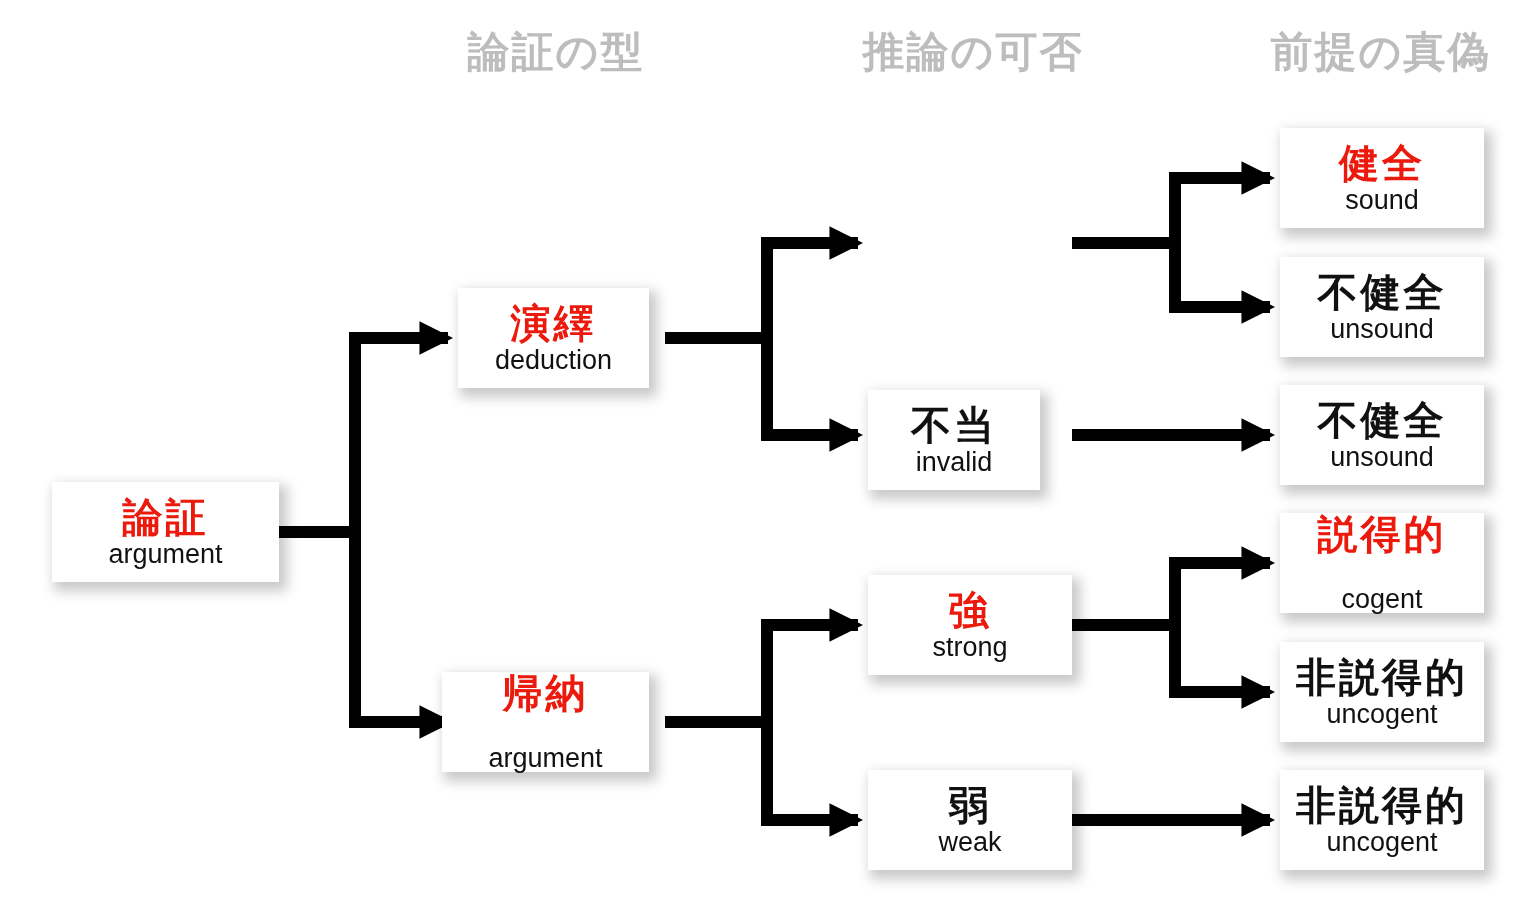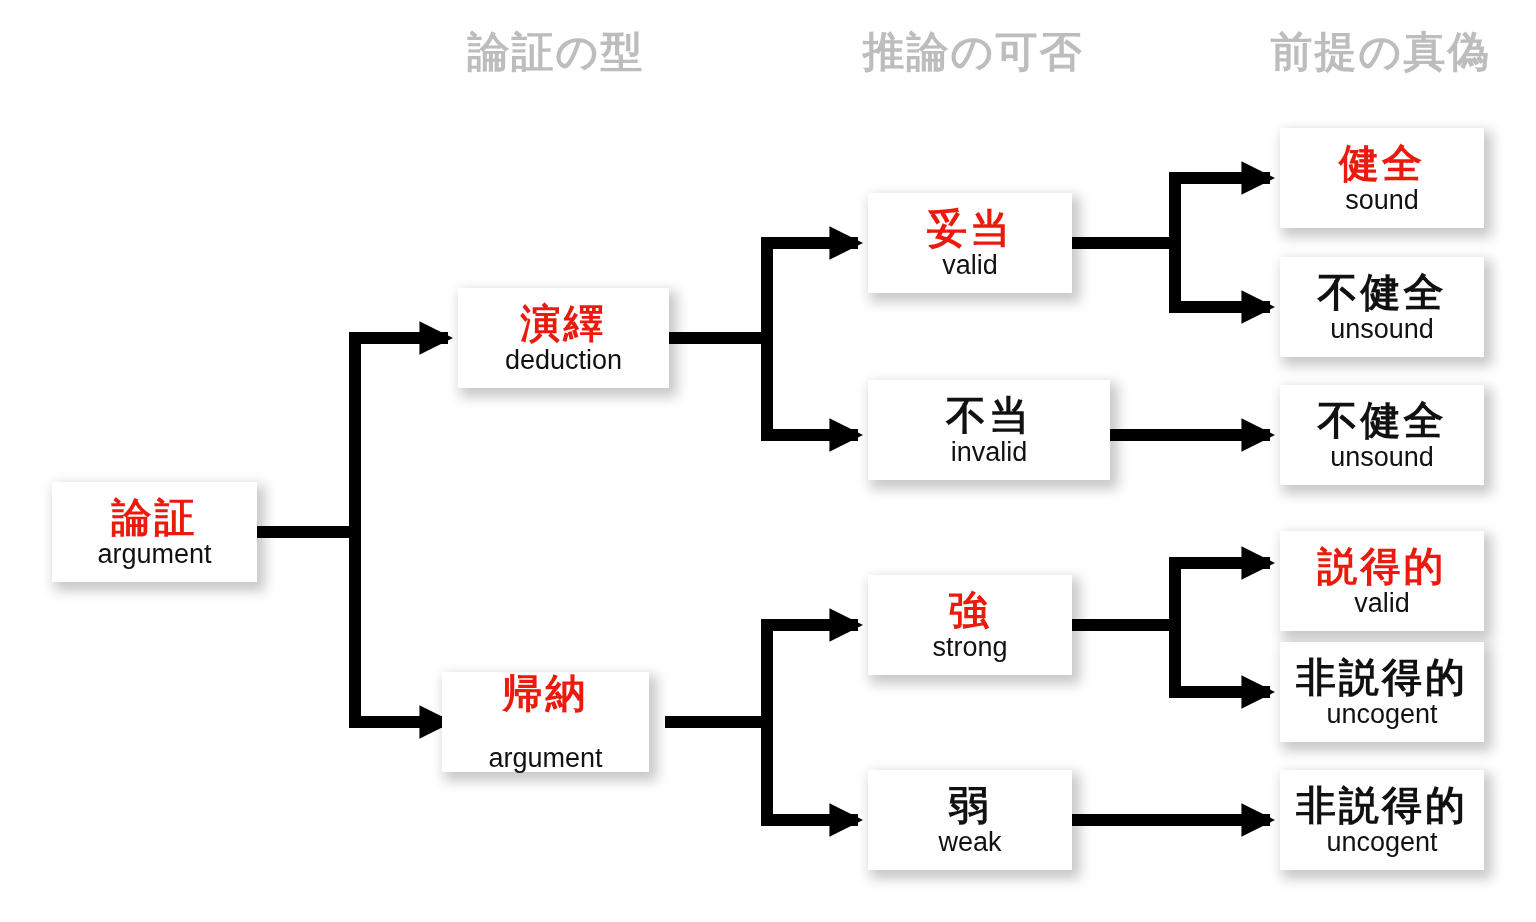--- a/index.html
+++ b/index.html
@@ -50,31 +50,31 @@
     white-space:nowrap;
   }
   .node.emph .jp{color:var(--accent-red);}
   .node .en{
     font-size:27px;font-weight:normal;line-height:1.05;
     color:var(--text-black);
     white-space:nowrap;
   }
 
   
-  .pos-argument  {left:52px;  top:482px; width:205px; height:100px;}
-  .pos-deduction {left:458px; top:288px; width:211px; height:100px;}
+  .pos-argument  {left:52px;  top:482px; width:227px; height:100px;}
+  .pos-deduction {left:458px; top:288px; width:191px; height:100px;}
   .pos-induction {left:442px; top:672px; width:207px; height:100px;justify-content:space-between;}
   .pos-valid     {left:868px; top:193px; width:204px; height:100px;}
-  .pos-invalid   {left:868px; top:380px; width:242px; height:100px;}
+  .pos-invalid   {left:868px; top:390px; width:172px; height:100px;}
   .pos-strong    {left:868px; top:575px; width:204px; height:100px;}
   .pos-weak      {left:868px; top:770px; width:204px; height:100px;}
   .pos-sound     {left:1280px;top:128px; width:204px; height:100px;}
   .pos-unsound-a {left:1280px;top:257px; width:204px; height:100px;}
   .pos-unsound-b {left:1280px;top:385px; width:204px; height:100px;}
-  .pos-cogent    {left:1280px;top:531px; width:204px; height:100px;}
+  .pos-cogent    {left:1280px;top:513px; width:204px; height:100px;justify-content:space-between;}
   .pos-uncogent-a{left:1280px;top:642px; width:204px; height:100px;}
   .pos-uncogent-b{left:1280px;top:770px; width:204px; height:100px;}
 </style>
 </head>
 <body>
 
 <div class="canvas">
 
   <div class="col-header hdr-1">論証の型</div>
   <div class="col-header hdr-2">推論の可否</div>
@@ -120,24 +120,20 @@
   <div class="node emph pos-deduction">
     <div class="jp">演繹</div>
     <div class="en">deduction</div>
   </div>
 
   <div class="node emph pos-induction">
     <div class="jp">帰納</div>
     <div class="en">argument</div>
   </div>
 
-  <div class="node emph pos-valid">
-    <div class="jp">妥当</div>
-    <div class="en">valid</div>
-  </div>
 
   <div class="node pos-invalid">
     <div class="jp">不当</div>
     <div class="en">invalid</div>
   </div>
 
   <div class="node emph pos-strong">
     <div class="jp">強</div>
     <div class="en">strong</div>
   </div>
@@ -157,21 +153,21 @@
     <div class="en">unsound</div>
   </div>
 
   <div class="node pos-unsound-b">
     <div class="jp">不健全</div>
     <div class="en">unsound</div>
   </div>
 
   <div class="node emph pos-cogent">
     <div class="jp">説得的</div>
-    <div class="en">valid</div>
+    <div class="en">cogent</div>
   </div>
 
   <div class="node pos-uncogent-a">
     <div class="jp">非説得的</div>
     <div class="en">uncogent</div>
   </div>
 
   <div class="node pos-uncogent-b">
     <div class="jp">非説得的</div>
     <div class="en">uncogent</div>

